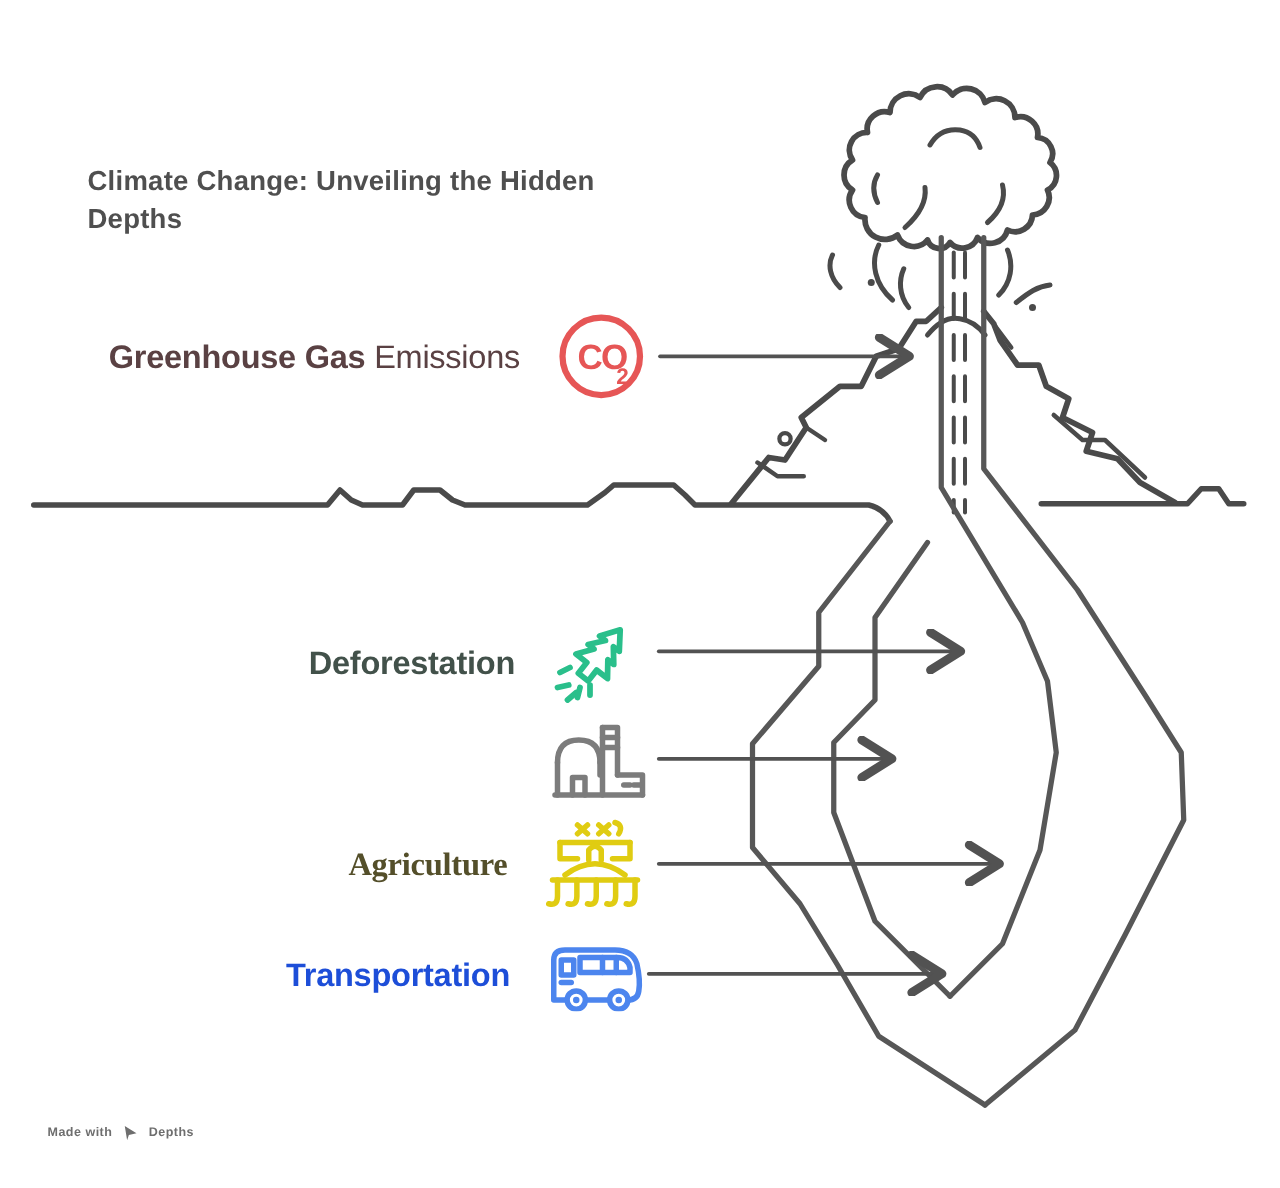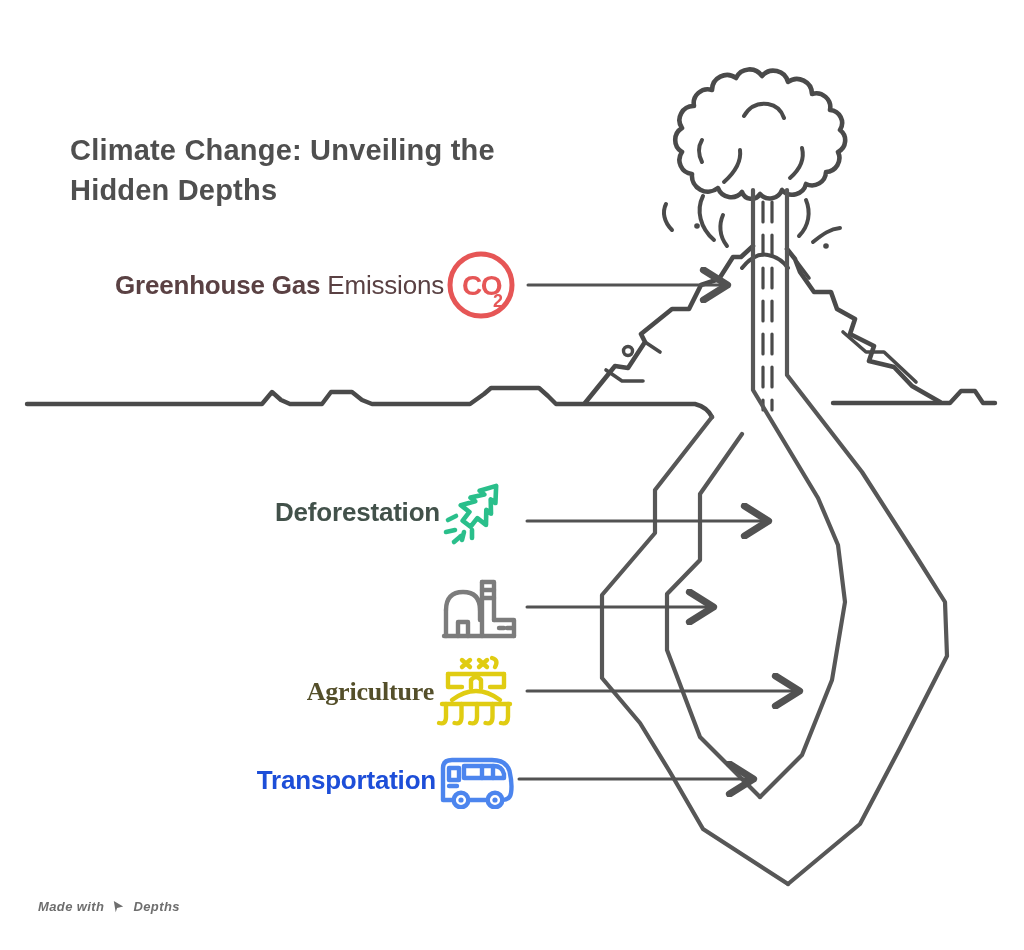--- a/index.html
+++ b/index.html
@@ -8,39 +8,39 @@
     font-family:"Liberation Sans", sans-serif;
   }
   .stage{position:absolute;inset:0;}
   svg.art{position:absolute;left:0;top:0;}
   .s-art{stroke:var(--line-art);fill:none;stroke-linejoin:round;stroke-linecap:round;}
   .s-und{stroke:var(--underground);fill:none;stroke-linejoin:round;stroke-linecap:round;}
   .s-arrow{stroke:var(--arrow);fill:none;stroke-linecap:round;}
   .f-art{fill:var(--line-art);stroke:none;}
   .title{
     position:absolute;left:70px;top:130px;width:458px;margin:0;
-    font-size:29px;line-height:1.38;font-weight:bold;color:var(--title);
+    font-size:22px;line-height:1.38;font-weight:bold;color:var(--title);
     letter-spacing:.2px;
   }
   .row{
     position:absolute;left:40px;width:478px;height:84px;
-    display:flex;align-items:center;justify-content:flex-end;gap:0;
+    display:flex;align-items:center;justify-content:flex-end;gap:28px;
   }
   .row .lbl{font-size:26px;font-weight:bold;letter-spacing:-.2px;white-space:nowrap;}
   .row .lbl .t-normal{font-weight:400;margin-left:7px;}
   .row .lbl .t-normal:empty{display:none;margin:0;}
   .icon-wrap{flex:0 0 auto;display:flex;align-items:center;justify-content:center;}
   .row-ghg{top:243px;}
-  .row-deforestation{top:470px;}
+  .row-deforestation{top:488px;}
   .row-industrial{top:566px;}
   .row-agriculture{top:650px;}
   .row-transportation{top:738px;}
   .footer{
     position:absolute;left:38px;top:899px;display:flex;align-items:center;gap:7px;
-    font-size:13px;font-weight:bold;color:var(--footer);letter-spacing:.4px;font-style:italic;
+    font-size:10px;font-weight:bold;color:var(--footer);letter-spacing:.4px;
   }
 </style>
 </head>
 <body>
 
 <div class="stage">
 
   <svg class="art" width="1024" height="950" viewBox="0 0 1024 950">
     <defs>
       <marker id="arr" viewBox="0 0 12 12" refX="9.5" refY="6" markerWidth="12" markerHeight="12" orient="auto">

